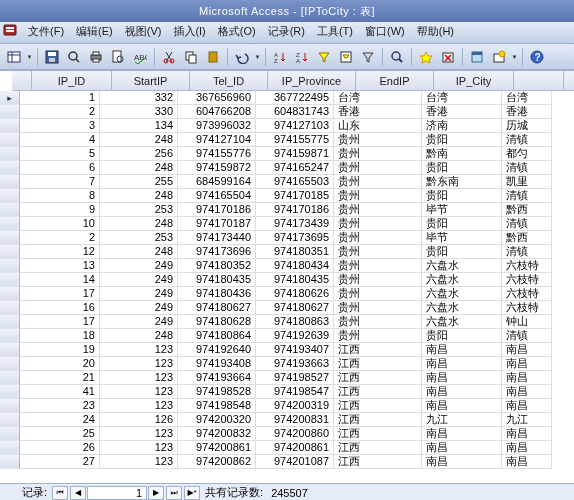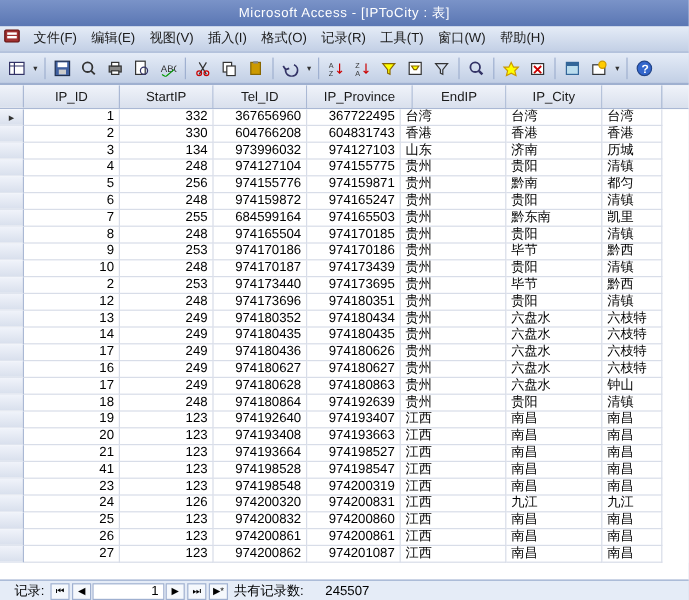--- a/index.html
+++ b/index.html
@@ -6,36 +6,36 @@
 body { font-family: "Microsoft YaHei", SimSun, Arial, sans-serif; font-size: 11px; background: #cdd6e8; width: 574px; height: 500px; overflow: hidden; }
 .titlebar { background: linear-gradient(180deg, #7a93c8 0%, #5a76b3 100%); color: #fff; height: 22px; line-height: 22px; text-align: center; font-size: 11px; letter-spacing: 0.5px; }
 .menubar { background: linear-gradient(180deg, #e5ecf7 0%, #c2cfe5 100%); height: 22px; display: flex; align-items: flex-start; padding: 0 2px; border-bottom: 1px solid #9fb0d0; }
 .menu-icon { width: 16px; height: 16px; margin-right: 4px; display: inline-flex; align-items: center; justify-content: center; }
 .menu-item { padding: 2px 6px; cursor: pointer; color: #1a1a1a; }
 .toolbar { background: linear-gradient(180deg, #e5ecf7 0%, #c2cfe5 100%); height: 26px; display: flex; align-items: center; padding: 0 4px; gap: 2px; border-bottom: 1px solid #9fb0d0; }
 .tool-btn { width: 20px; height: 20px; display: inline-flex; align-items: center; justify-content: center; border: 1px solid transparent; cursor: pointer; border-radius: 2px; }
 .tool-sep { width: 1px; height: 18px; background: #9fb0d0; margin: 0 2px; }
 .dropdown-arrow { width: 7px; height: 20px; display: inline-flex; align-items: center; justify-content: center; font-size: 7px; color: #333; cursor: pointer; }
 .grid-wrap { background: #fff; height: 413px; overflow: hidden; border-top: 1px solid #9fb0d0; }
-.grid-header { display: flex; background: linear-gradient(180deg, #f0f3fa 0%, #d9e0ed 100%); height: 20px; border-bottom: 1px solid #aab8d4; }
+.grid-header { display: flex; background: linear-gradient(180deg, #f0f3fa 0%, #d9e0ed 100%); height: 20px; border-bottom: 1px solid #aab8d4; margin-left: 12px; }
 .row-sel { width: 20px; background: linear-gradient(180deg, #f0f3fa 0%, #d9e0ed 100%); border-right: 1px solid #aab8d4; border-bottom: 1px solid #e0e5ef; flex-shrink: 0; display:flex; align-items:center; justify-content:center; }
 .hdr-cell { height: 100%; border-right: 1px solid #aab8d4; display: flex; align-items: center; justify-content: center; font-size: 11px; color: #1a1a1a; background: linear-gradient(180deg, #f0f3fa 0%, #d9e0ed 100%); }
 .grid-body { height: 393px; overflow: hidden; }
 .grid-row { display: flex; height: 14px; background: #fff; }
 .cell { border-right: 1px solid #d8dde8; border-bottom: 1px solid #d8dde8; padding: 0 4px; font-size: 11px; color: #000; white-space: nowrap; overflow: hidden; height: 14px; line-height: 13px; }
 .cell.num { text-align: right; }
 .cell.txt { text-align: left; }
 .col0 { width: 80px; }
 .col1 { width: 78px; }
 .col2 { width: 78px; }
 .col3 { width: 78px; }
 .col4 { width: 88px; }
 .col5 { width: 80px; }
 .col6 { width: 50px; }
-.navbar { background: #e5ecf7; height: 18px; display: flex; align-items: center; border-top: 1px solid #9fb0d0; font-size: 11px; padding-left: 8px; }
+.navbar { background: #e5ecf7; height: 18px; display: flex; align-items: center; border-top: 1px solid #9fb0d0; font-size: 11px; padding-left: 18px; }
 .nav-lbl { padding: 0 4px; }
 .nav-btn { width: 16px; height: 14px; border: 1px solid #9fb0d0; background: #f5f8fc; display: inline-flex; align-items: center; justify-content: center; font-size: 8px; cursor: pointer; margin: 0 1px; }
 .nav-input { width: 60px; height: 14px; border: 1px solid #9fb0d0; font-size: 11px; text-align: right; padding: 0 4px; }
 .row-sel.active::before { content: "▸"; font-size: 9px; color: #333; }
 </style>
 </head>
 <body>
 
 <div class="titlebar">Microsoft Access - [IPToCity : 表]</div>
 
@@ -487,14 +487,14 @@
 
 <div class="navbar">
   <span class="nav-lbl">记录:</span>
   <span class="nav-btn">⏮</span>
   <span class="nav-btn">◀</span>
   <input class="nav-input" value="1" style="">
   <span class="nav-btn">▶</span>
   <span class="nav-btn">⏭</span>
   <span class="nav-btn">▶*</span>
   <span class="nav-lbl">共有记录数:</span>
-  <span style="padding-left:4px;margin-left:10px;">245507</span>
+  <span style="padding-left:4px;">245507</span>
 </div>
 
 </body></html>

